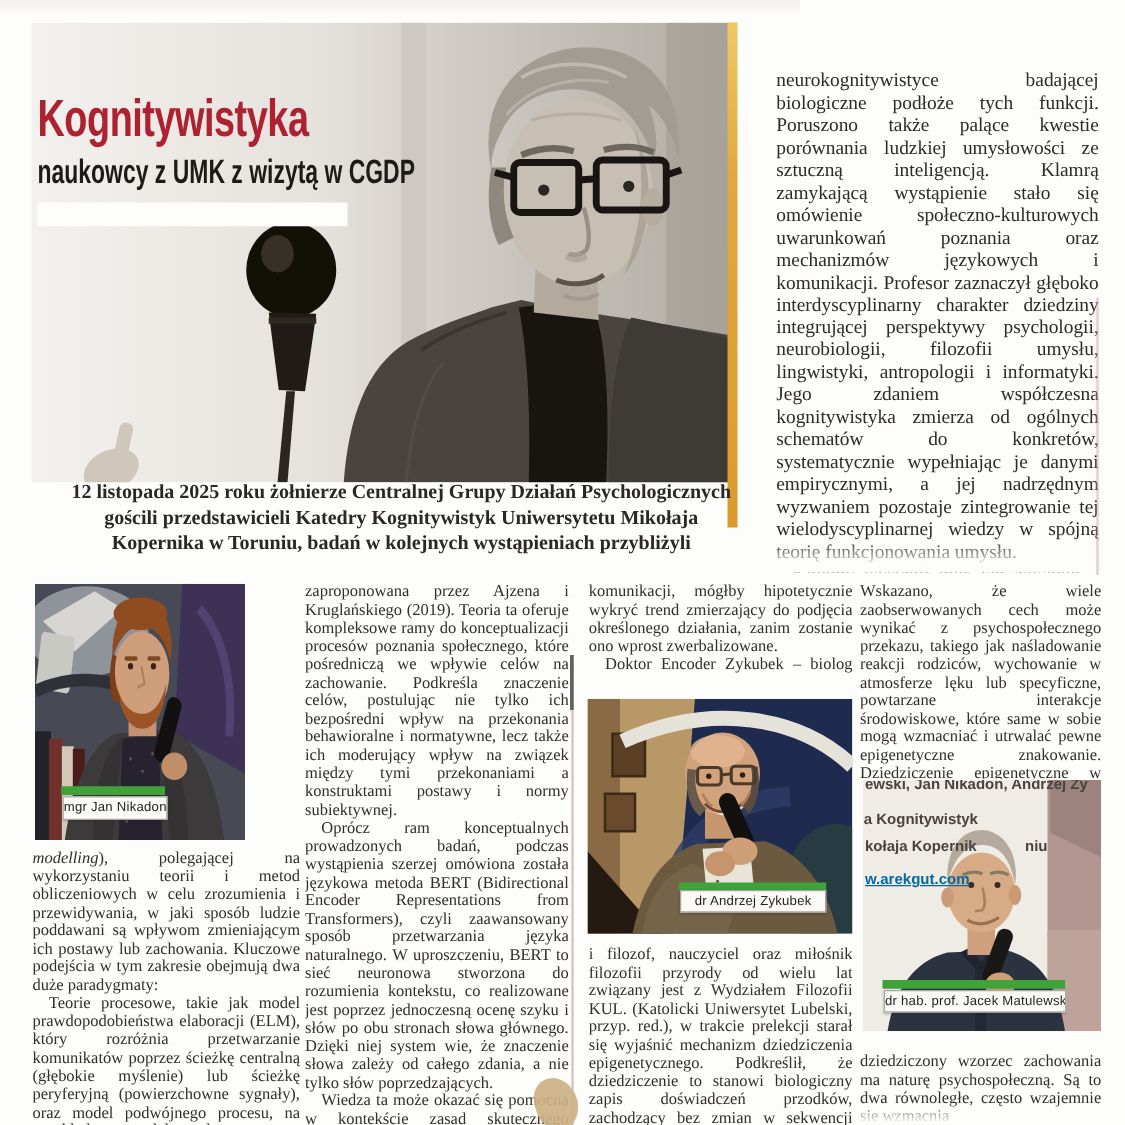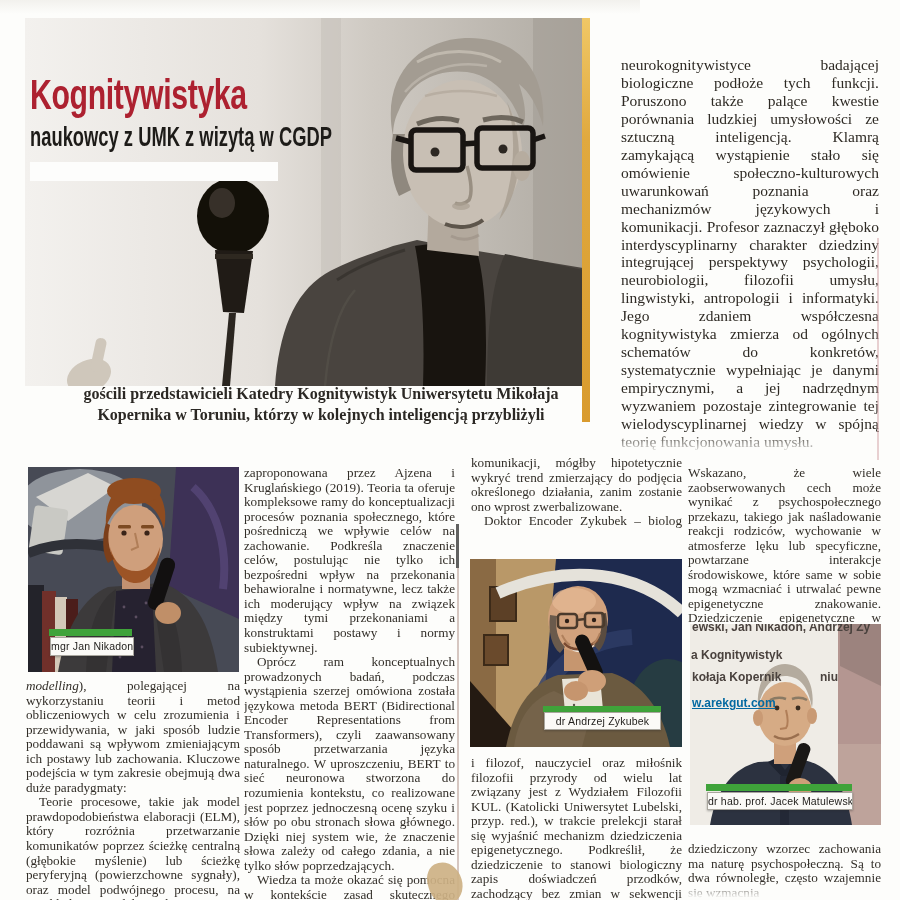--- a/index.html
+++ b/index.html
@@ -51,32 +51,32 @@
     text-align:center; font-weight:bold; font-size:16px; line-height:20.5px; color:#2b2824;
   }
   .intro-line{ white-space:nowrap; }
   .intro-fade{ opacity:.45; filter:blur(.6px); }
   
   .bcol{ position:absolute; overflow:hidden; font-size:13.2px; line-height:14.55px;
          text-align:justify; color:#322e28; }
   .bcol p{ margin:0; }
   .col1-text{ left:26px;  top:679px; width:214px; height:221px; }
   .col2-text{ left:244px; top:466px; width:211px; height:434px; }
-  .col3-text1{ left:471px; top:456px; width:211px; height:90px; }
+  .col3-text1{ left:471px; top:466px; width:211px; height:90px; }
   .col3-text2{ left:471px; top:756px; width:211px; height:144px; }
   .col4-text1{ left:688px; top:466px; width:193px; height:157px; }
   .col4-text2{ left:688px; top:842px; width:193px; height:58px; }
   .col4-text2::after{ content:""; position:absolute; left:0; right:0; bottom:0; height:18px;
     background:linear-gradient(to bottom,rgba(253,253,251,0),#fdfdfb 90%); }
   .italic{ font-style:italic; }
   .force-last{ text-align-last:justify; }
   
   .bphoto{ position:absolute; overflow:hidden; }
   .bphoto svg{ display:block; width:100%; height:100%; }
-  .photo1{ left:28px;  top:467px; width:211px; height:205px;text-decoration:underline; }
+  .photo1{ left:28px;  top:467px; width:168px; height:205px;text-decoration:underline; }
   .photo2{ left:470px; top:559px; width:212px; height:188px; }
   .photo3{ left:690px; top:624px; width:191px; height:201px; }
   
   .cap-bar{ position:absolute; height:7px; background:#3fa33a; }
   .cap-box{
     position:absolute; background:#fbfaf7; border:1px solid #a9a69e;
     box-shadow:0 1px 2px rgba(40,40,40,.35);
     font-family:"Liberation Sans","DejaVu Sans",sans-serif;
     font-size:10.5px; color:#252320; text-align:center; line-height:17px; letter-spacing:.2px;
     white-space:nowrap; overflow:hidden;
@@ -168,22 +168,23 @@
   <h1 class="headline">Kognitywistyka</h1>
   <h2 class="subheadline">naukowcy z UMK z wizytą w CGDP</h2>
   <div class="yellow-strip"></div>
 
   <div class="right-col">
     <p>neurokognitywistyce badającej biologiczne podłoże tych funkcji. Poruszono także palące kwestie porównania ludzkiej umysłowości ze sztuczną inteligencją. Klamrą zamykającą wystąpienie stało się omówienie społeczno-kulturowych uwarunkowań poznania oraz mechanizmów językowych i komunikacji. Profesor zaznaczył głęboko interdyscyplinarny charakter dziedziny integrującej perspektywy psychologii, neurobiologii, filozofii umysłu, lingwistyki, antropologii i informatyki. Jego zdaniem współczesna kognitywistyka zmierza od ogólnych schematów do konkretów, systematycznie wypełniając je danymi empirycznymi, a jej nadrzędnym wyzwaniem pozostaje zintegrowanie tej wielodyscyplinarnej wiedzy w spójną teorię funkcjonowania umysłu.</p>
     <p class="ind">Kolejny wystąpił mgr Jan Nikadon – kognitywista i doktorant, który obecnie koncentruje się na neuroobrazowani</p>
   </div>
 
   <div class="intro">
+    <div class="intro-line">12 listopada 2025 roku żołnierze Centralnej Grupy Działań Psychologicznych</div>
     <div class="intro-line">gościli przedstawicieli Katedry Kognitywistyk Uniwersytetu Mikołaja</div>
-    <div class="intro-line">Kopernika w Toruniu, którzy w kolejnych inteligencją przybliżyli</div>
+    <div class="intro-line">Kopernika w Toruniu, badań w kolejnych wystąpieniach przybliżyli</div>
   </div>
 
   <div class="bphoto photo1">
     <svg viewBox="0 0 211 205" preserveAspectRatio="none">
       <rect width="211" height="205" fill="#474a55"></rect>
       <ellipse cx="52" cy="38" rx="62" ry="36" fill="#8f949b"></ellipse>
       <path d="M8 30 L60 6 L88 20 L40 54 Z" fill="#d7d6d2"></path>
       <rect x="4" y="40" width="34" height="46" rx="4" fill="#c9c9c4" transform="rotate(8 20 60)"></rect>
       <path d="M0 86 C40 70 92 76 122 98" stroke="#2f3138" stroke-width="10" fill="none"></path>
       <path d="M148 0 L211 0 L211 152 L140 120 Z" fill="#3d3156"></path>

